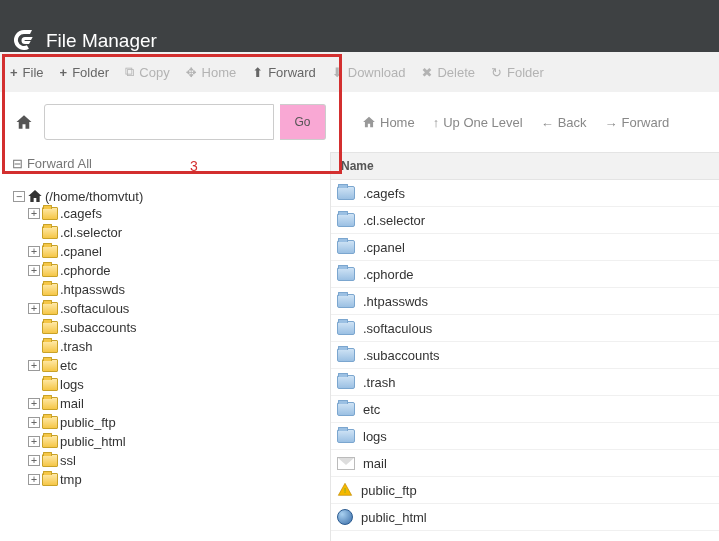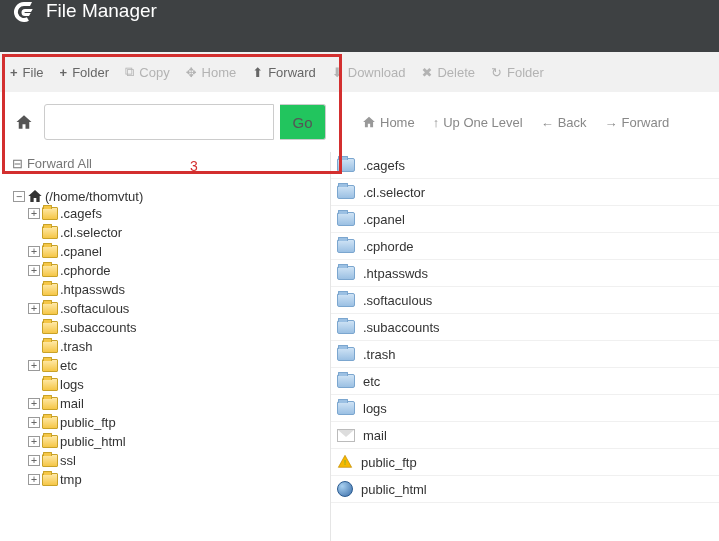--- a/index.html
+++ b/index.html
@@ -1,27 +1,27 @@
 <!DOCTYPE html>
 <html><head>
 <meta charset="utf-8">
 <style>
 *{box-sizing:border-box;margin:0;padding:0;font-family:"Helvetica Neue",Arial,sans-serif}
 body{background:#fff;width:719px;height:541px;overflow:hidden;position:relative;font-size:13px}
-.header{background:#3e4143;height:52px;display:flex;align-items:flex-start;padding:0 12px;color:#fff}
+.header{background:#3e4143;height:52px;display:flex;align-items:flex-end;padding:0 12px;color:#fff}
 .header .logo{margin-right:10px;display:flex;align-items:center}
 .header-title{font-size:19px;font-weight:400;color:#fff}
 .toolbar{background:#f1f1f1;height:40px;display:flex;align-items:center;padding:0 10px;gap:16px;font-size:13px}
 .tbtn{display:flex;align-items:center;gap:5px;color:#666;cursor:pointer}
 .tbtn.disabled{color:#b3b3b3}
 .tbtn .icn{font-weight:bold}
 .pathbar{height:60px;display:flex;align-items:center;padding:0 10px;gap:6px;position:relative}
 .home-btn{width:28px;height:36px;display:flex;align-items:center;justify-content:center;color:#555;cursor:pointer}
 .path-input{flex:0 0 230px;height:36px;border:1px solid #ccc;border-radius:3px 0 0 3px;padding:0 8px;font-size:13px}
-.go-btn{height:36px;width:46px;border:1px solid #ccc;border-left:none;background:#22c55e;border-radius:0 3px 3px 0;cursor:pointer;font-size:15px;color:#555}
+.go-btn{height:36px;width:46px;border:1px solid #ccc;border-left:none;background:#f9a8d4;border-radius:0 3px 3px 0;cursor:pointer;font-size:12px;color:#555}
 .nav-right{display:flex;align-items:center;gap:18px;margin-left:30px;color:#888;font-size:13px}
 .nav-btn{display:flex;align-items:flex-start;gap:4px;cursor:pointer;color:#888}
 .main{display:flex;height:calc(541px - 52px - 40px - 60px)}
 .sidebar{width:330px;padding:4px 10px;overflow:hidden}
 .collapse{color:#777;font-size:13px;display:flex;align-items:center;gap:4px;margin-bottom:15px;margin-left:2px;cursor:pointer}
 .tree{font-size:13px;color:#333}
 .tree ul{list-style:none;padding-left:15px}
 .tree>ul{padding-left:3px}
 .tree li{padding:2px 0;white-space:nowrap}
 .node{display:flex;align-items:center;gap:2px;cursor:pointer}
@@ -245,20 +245,21 @@
                   <span class="folder-icn folder-closed"></span>
                   <span>tmp</span>
                 </span>
               </li>
             </ul>
         </li>
       </ul>
     </div>
   </div>
   <div class="content">
+    <div class="col-header">Name</div>
     <div id="rows">
         <div class="row">
           <span class="blue-folder"></span>
           <span>.cagefs</span>
         </div>
         <div class="row">
           <span class="blue-folder"></span>
           <span>.cl.selector</span>
         </div>
         <div class="row">

